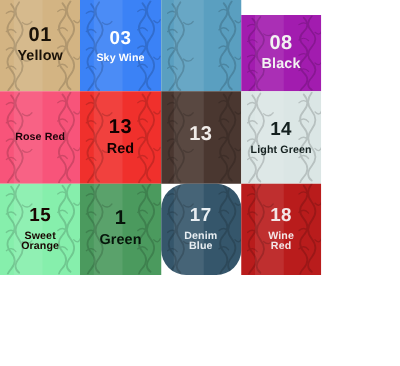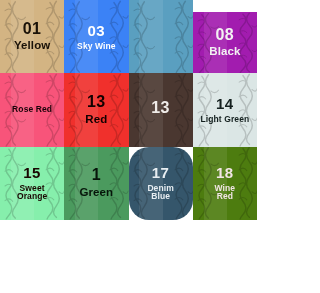--- a/index.html
+++ b/index.html
@@ -409,21 +409,21 @@
             <path d="M92 62 q6 5 8 -1"></path>
           </g>
         </svg>
       </div>
       <div class="swatch-text">
         <span class="swatch-num">17</span>
         <span class="swatch-label">Denim
 Blue</span>
       </div>
     </div>
-    <div class="swatch" style="background: #4d7c0f; color: rgb(243, 230, 231);">
+    <div class="swatch" style="background: #b91c1c; color: rgb(243, 230, 231);">
       <div class="band"></div>
       <div class="motif" style="color: rgb(243, 230, 231);">
         <svg viewBox="0 0 100 100" preserveAspectRatio="none">
           <g fill="none" stroke="#000" stroke-width="2.2" stroke-linecap="round">
             <path d="M14 4 q9 9 0 18 q-9 9 0 18 q9 9 0 18 q-9 9 0 18 q9 9 0 18 q-9 9 0 10"></path>
             <path d="M24 2 q-9 10 0 20 q9 10 0 20 q-9 10 0 20 q9 10 0 20 q-9 10 0 16"></path>
             <path d="M78 3 q9 9 0 18 q-9 9 0 18 q9 9 0 18 q-9 9 0 18 q9 9 0 18 q-9 9 0 10"></path>
             <path d="M88 1 q-9 10 0 20 q9 10 0 20 q-9 10 0 20 q9 10 0 20 q-9 10 0 16"></path>
           </g>
           <g fill="none" stroke="#000" stroke-width="1.5" stroke-linecap="round">

